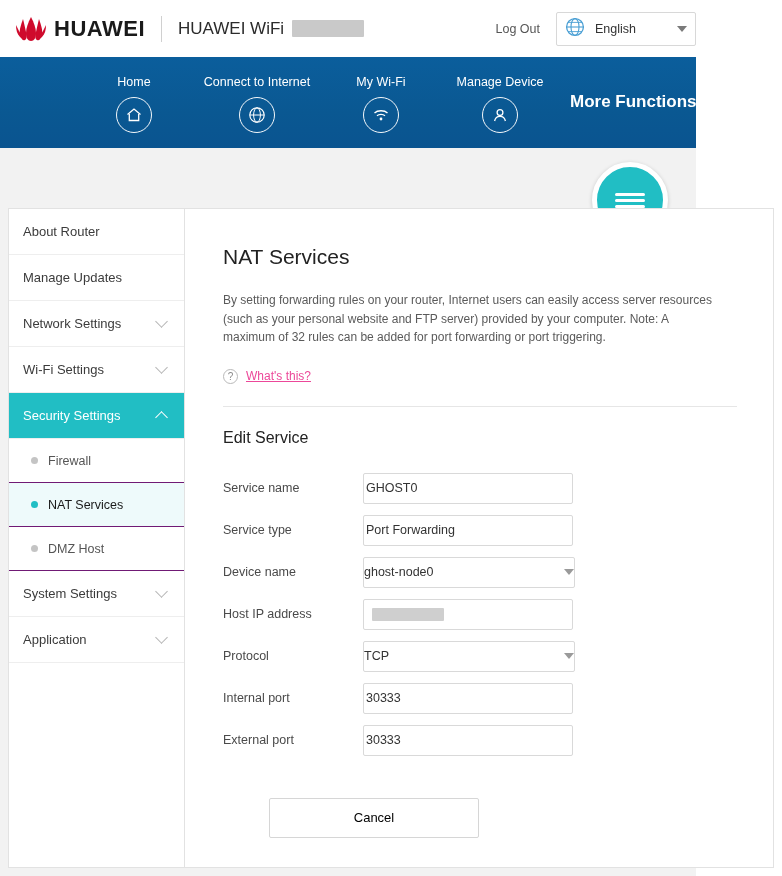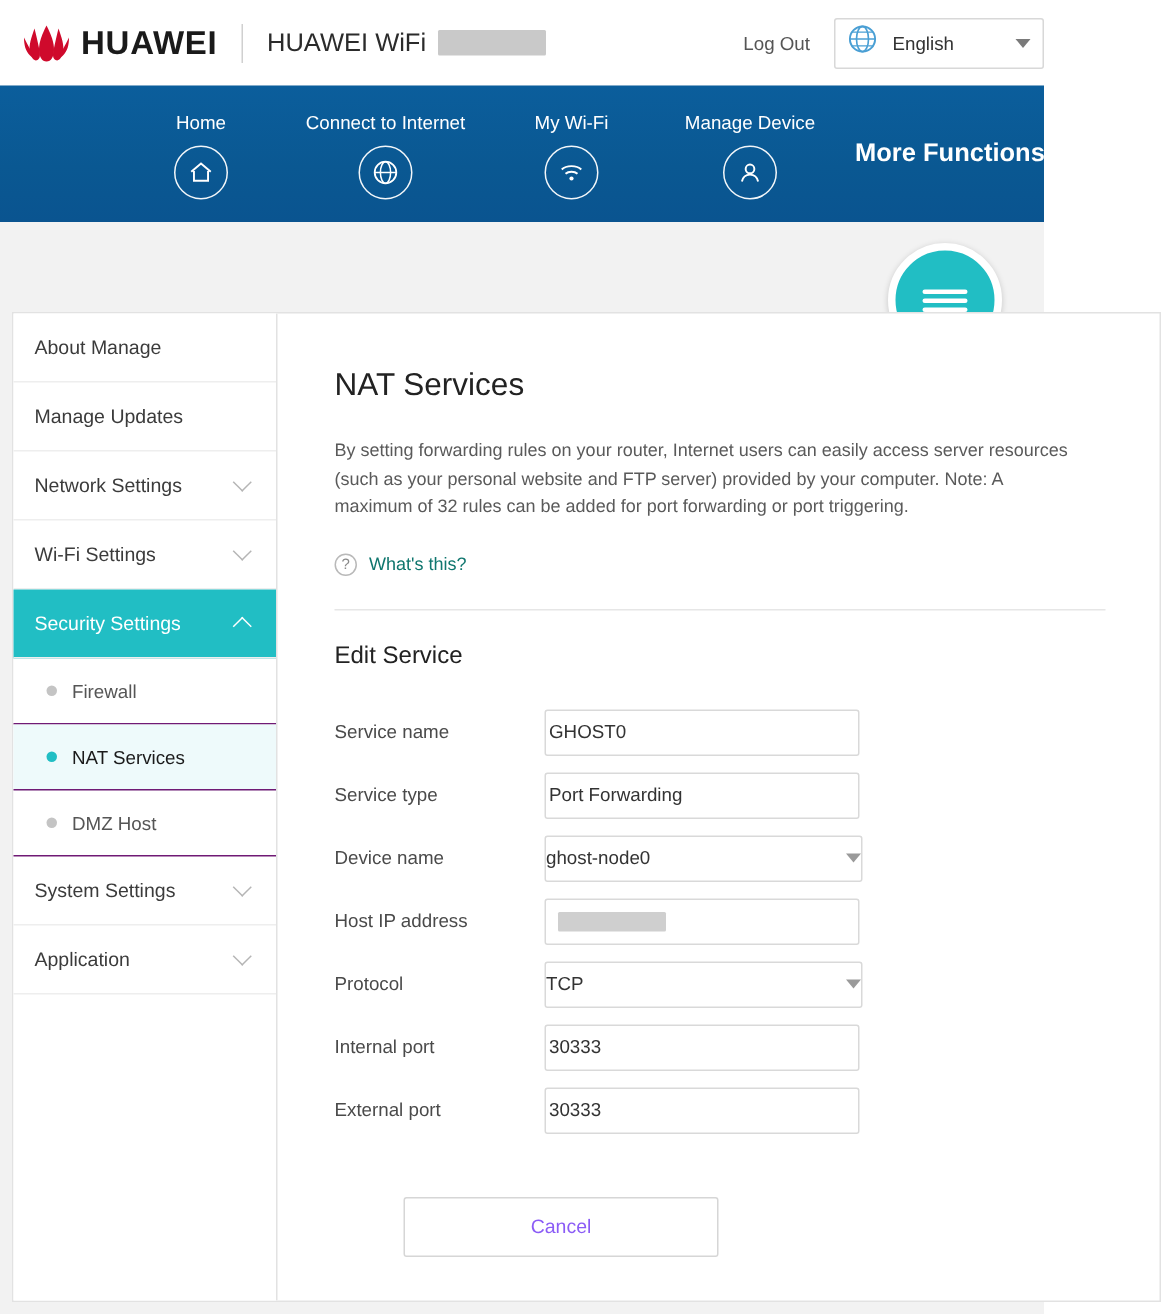--- a/index.html
+++ b/index.html
@@ -114,21 +114,21 @@
   }
   .desc { font-size: 12px; color: #5a5a5a; line-height: 1.55; max-width: 500px; }
   .whats {
     display: flex; align-items: center; margin-top: 22px; margin-bottom: 22px;
   }
   .q-circle {
     width: 15px; height: 15px; border-radius: 50%; border: 1px solid #b9b9b9;
     color: #8a8a8a; font-size: 10px; display: flex; align-items: center; justify-content: center;
     margin-right: 8px;
   }
-  .whats a { font-size: 12px; color: #0f766e; cursor: pointer; }
+  .whats a { font-size: 12px; color: #ec4899; text-decoration: underline; cursor: pointer; }
   .hr { height: 1px; background: #e6e6e6; margin: 0 0 0 0; }
   h2.sect {
     font-size: 16px; font-weight: normal; color: #222; margin: 22px 0 26px 0;
   }
 
   .form-row {
     display: flex; align-items: center; margin-bottom: 11px;
   }
   .form-label {
     width: 140px; text-align: left; padding-right: 14px;
@@ -149,21 +149,21 @@
     width: 0; height: 0; border-left: 5px solid transparent; border-right: 5px solid transparent;
     border-top: 6px solid #9a9a9a;
   }
   .redacted.ip { width: 72px; height: 13px; background: #cfcfcf; }
 
   .btn-row { display: flex; margin-top: 42px; margin-left: 46px; }
   .btn {
     width: 210px; height: 40px; border-radius: 2px; font-size: 13px;
     display: flex; align-items: center; justify-content: center; cursor: pointer;
   }
-  .btn.cancel { border: 1px solid #d6d6d6; background: #fff; color: #8b5cf6; }
+  .btn.cancel { border: 1px solid #d6d6d6; background: #fff; color: #000000; }
   .btn.save { background: #21bec4; color: #fff; margin-left: 24px; }
 </style>
 </head>
 <body>
 
 <div class="page">
 
   <div class="topbar">
     <div class="logo-wrap">
       <div class="logo-mark">
@@ -252,21 +252,21 @@
         <div class="burger-line"></div>
         <div class="burger-line"></div>
       </div>
     </div>
   </div>
 
   <div class="content">
 
     <div class="sidebar">
       <div class="side-item">
-        <span class="lbl">About Manage</span>
+        <span class="lbl">About Router</span>
       </div>
       <div class="side-item">
         <span class="lbl">Manage Updates</span>
       </div>
       <div class="side-item">
         <span class="lbl">Network Settings</span>
         <span class="chev"></span>
       </div>
       <div class="side-item">
         <span class="lbl">Wi-Fi Settings</span>

